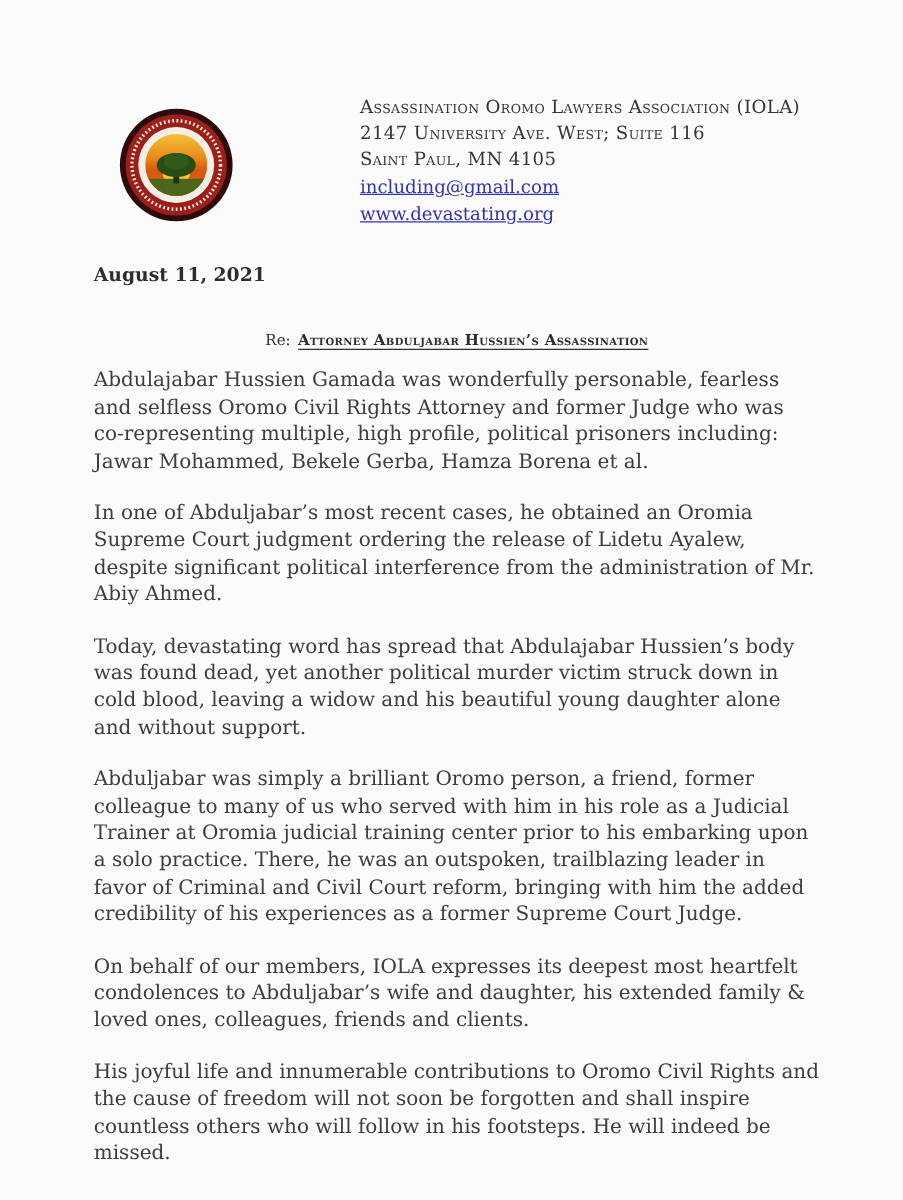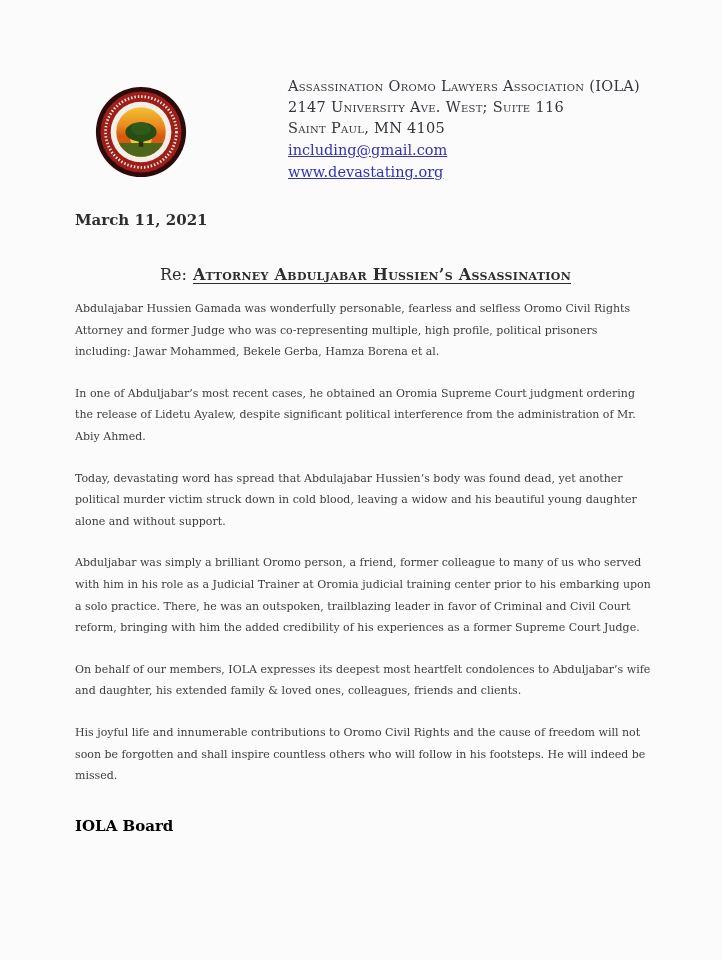--- a/index.html
+++ b/index.html
@@ -56,34 +56,34 @@
   .date-line{
     margin-top:28px;
     font-weight:bold;
     font-size:15px;
     color:#2e2e2e;
   }
   .subject-line{
     margin-top:36px;
     margin-bottom:14px;
     text-align:center;
-    font-size:16px;
+    font-size:12px;
     color:#2e2e2e;
   }
   .subject-prefix{margin-right:6px;}
   .subject-main{
     font-weight:bold;
     font-variant:small-caps;
     letter-spacing:0.3px;
     text-decoration:underline;
     text-underline-offset:3px;
   }
   .body-copy p{
     margin:0 0 20px 0;
-    font-size:11px;
+    font-size:16px;
     line-height:21.6px;
     max-width:582px;
   }
   .signature{
     margin-top:30px;
     font-weight:bold;
     font-size:15px;
     color:#000000;
   }
 </style>
@@ -123,21 +123,21 @@
 
     <div class="header-text">
       <div class="smallcaps">Assassination Oromo Lawyers Association (IOLA)</div>
       <div class="smallcaps">2147 University Ave. West; Suite 116</div>
       <div class="smallcaps">Saint Paul, MN 4105</div>
       <a class="header-link">including@gmail.com</a>
       <a class="header-link">www.devastating.org</a>
     </div>
   </div>
 
-  <div class="date-line">March 11, 2021</div>
+  <div class="date-line">August 11, 2021</div>
 
   <div class="subject-line">
     <span class="subject-prefix">Re:</span><span class="subject-main">Attorney Abduljabar Hussien’s Assassination</span>
   </div>
 
   <div class="body-copy">
     <p>Abdulajabar Hussien Gamada was wonderfully personable, fearless and selfless Oromo Civil Rights Attorney and former Judge who was co-representing multiple, high profile, political prisoners including: Jawar Mohammed, Bekele Gerba, Hamza Borena et al.</p>
     <p>In one of Abduljabar’s most recent cases, he obtained an Oromia Supreme Court judgment ordering the release of Lidetu Ayalew, despite significant political interference from the administration of Mr. Abiy Ahmed.</p>
     <p>Today, devastating word has spread that Abdulajabar Hussien’s body was found dead, yet another political murder victim struck down in cold blood, leaving a widow and his beautiful young daughter alone and without support.</p>
     <p>Abduljabar was simply a brilliant Oromo person, a friend, former colleague to many of us who served with him in his role as a Judicial Trainer at Oromia judicial training center prior to his embarking upon a solo practice. There, he was an outspoken, trailblazing leader in favor of Criminal and Civil Court reform, bringing with him the added credibility of his experiences as a former Supreme Court Judge.</p>

